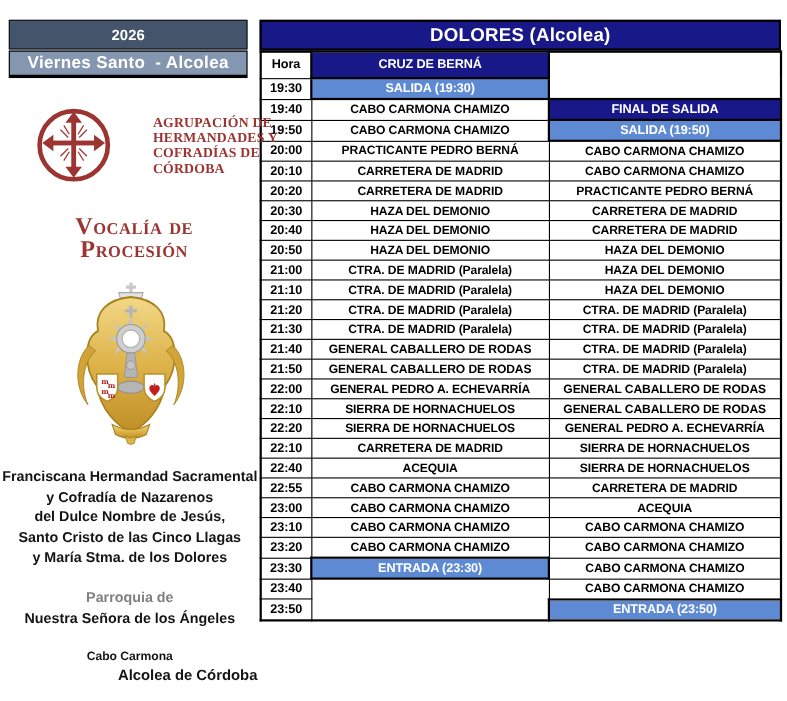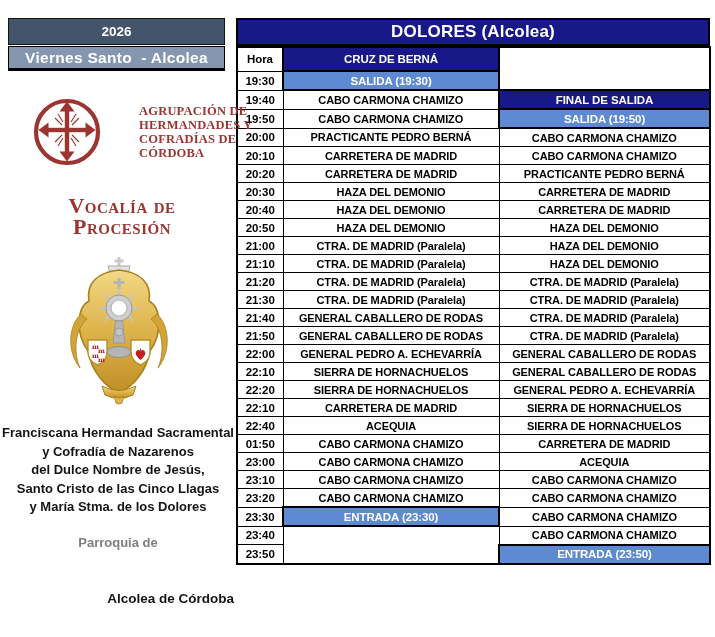--- a/index.html
+++ b/index.html
@@ -196,21 +196,21 @@
         <td class="c-time">22:10</td>
         <td>CARRETERA DE MADRID</td>
         <td>SIERRA DE HORNACHUELOS</td>
       </tr>
       <tr>
         <td class="c-time">22:40</td>
         <td>ACEQUIA</td>
         <td>SIERRA DE HORNACHUELOS</td>
       </tr>
       <tr>
-        <td class="c-time">01:50</td>
+        <td class="c-time">22:55</td>
         <td>CABO CARMONA CHAMIZO</td>
         <td>CARRETERA DE MADRID</td>
       </tr>
       <tr>
         <td class="c-time">23:00</td>
         <td>CABO CARMONA CHAMIZO</td>
         <td>ACEQUIA</td>
       </tr>
       <tr>
         <td class="c-time">23:10</td>
@@ -329,17 +329,19 @@
 <div class="abs hermandad">
   <span class="line">Franciscana Hermandad Sacramental</span>
   <span class="line">y Cofradía de Nazarenos</span>
   <span class="line">del Dulce Nombre de Jesús,</span>
   <span class="line">Santo Cristo de las Cinco Llagas</span>
   <span class="line">y María Stma. de los Dolores</span>
 </div>
 
 <div class="abs parroquia">
   <span class="line l0">Parroquia de</span>
+  <span class="line l1">Nuestra Señora de los Ángeles</span>
 </div>
 
 <div class="abs loc">
+  <span class="line l0">Cabo Carmona</span>
   <span class="line l1">Alcolea de Córdoba</span>
 </div>
 
 </body></html>

